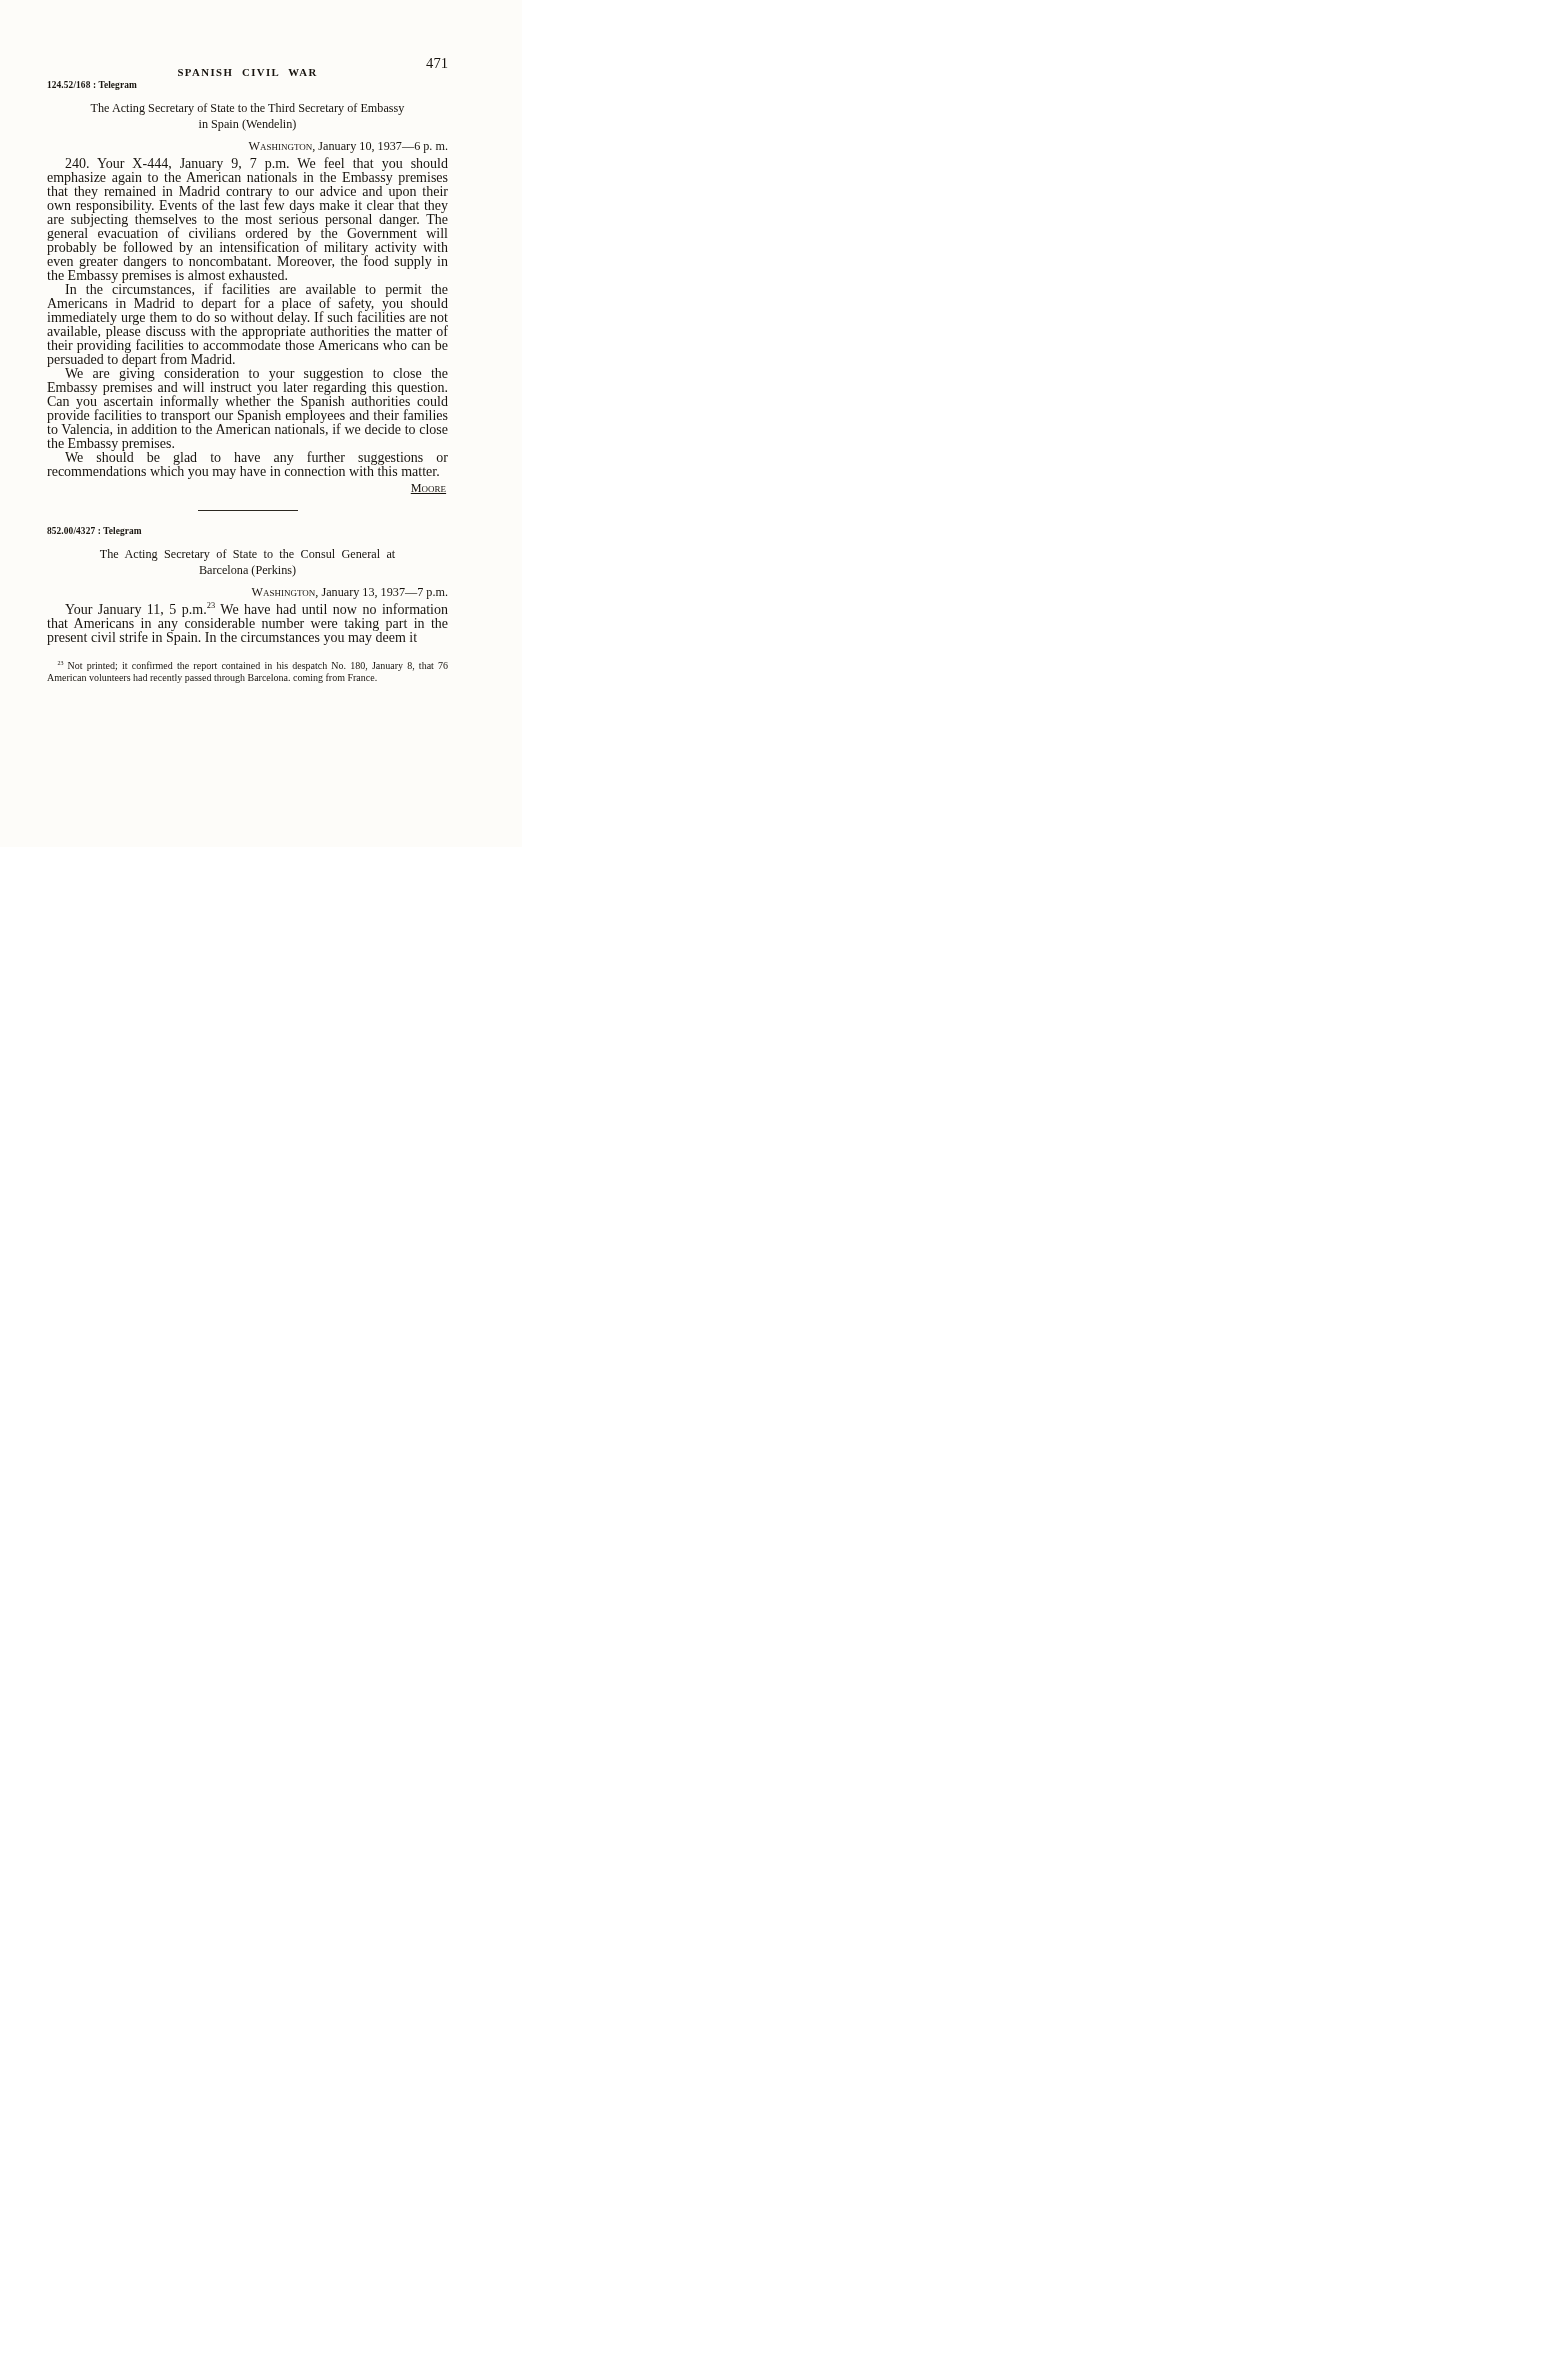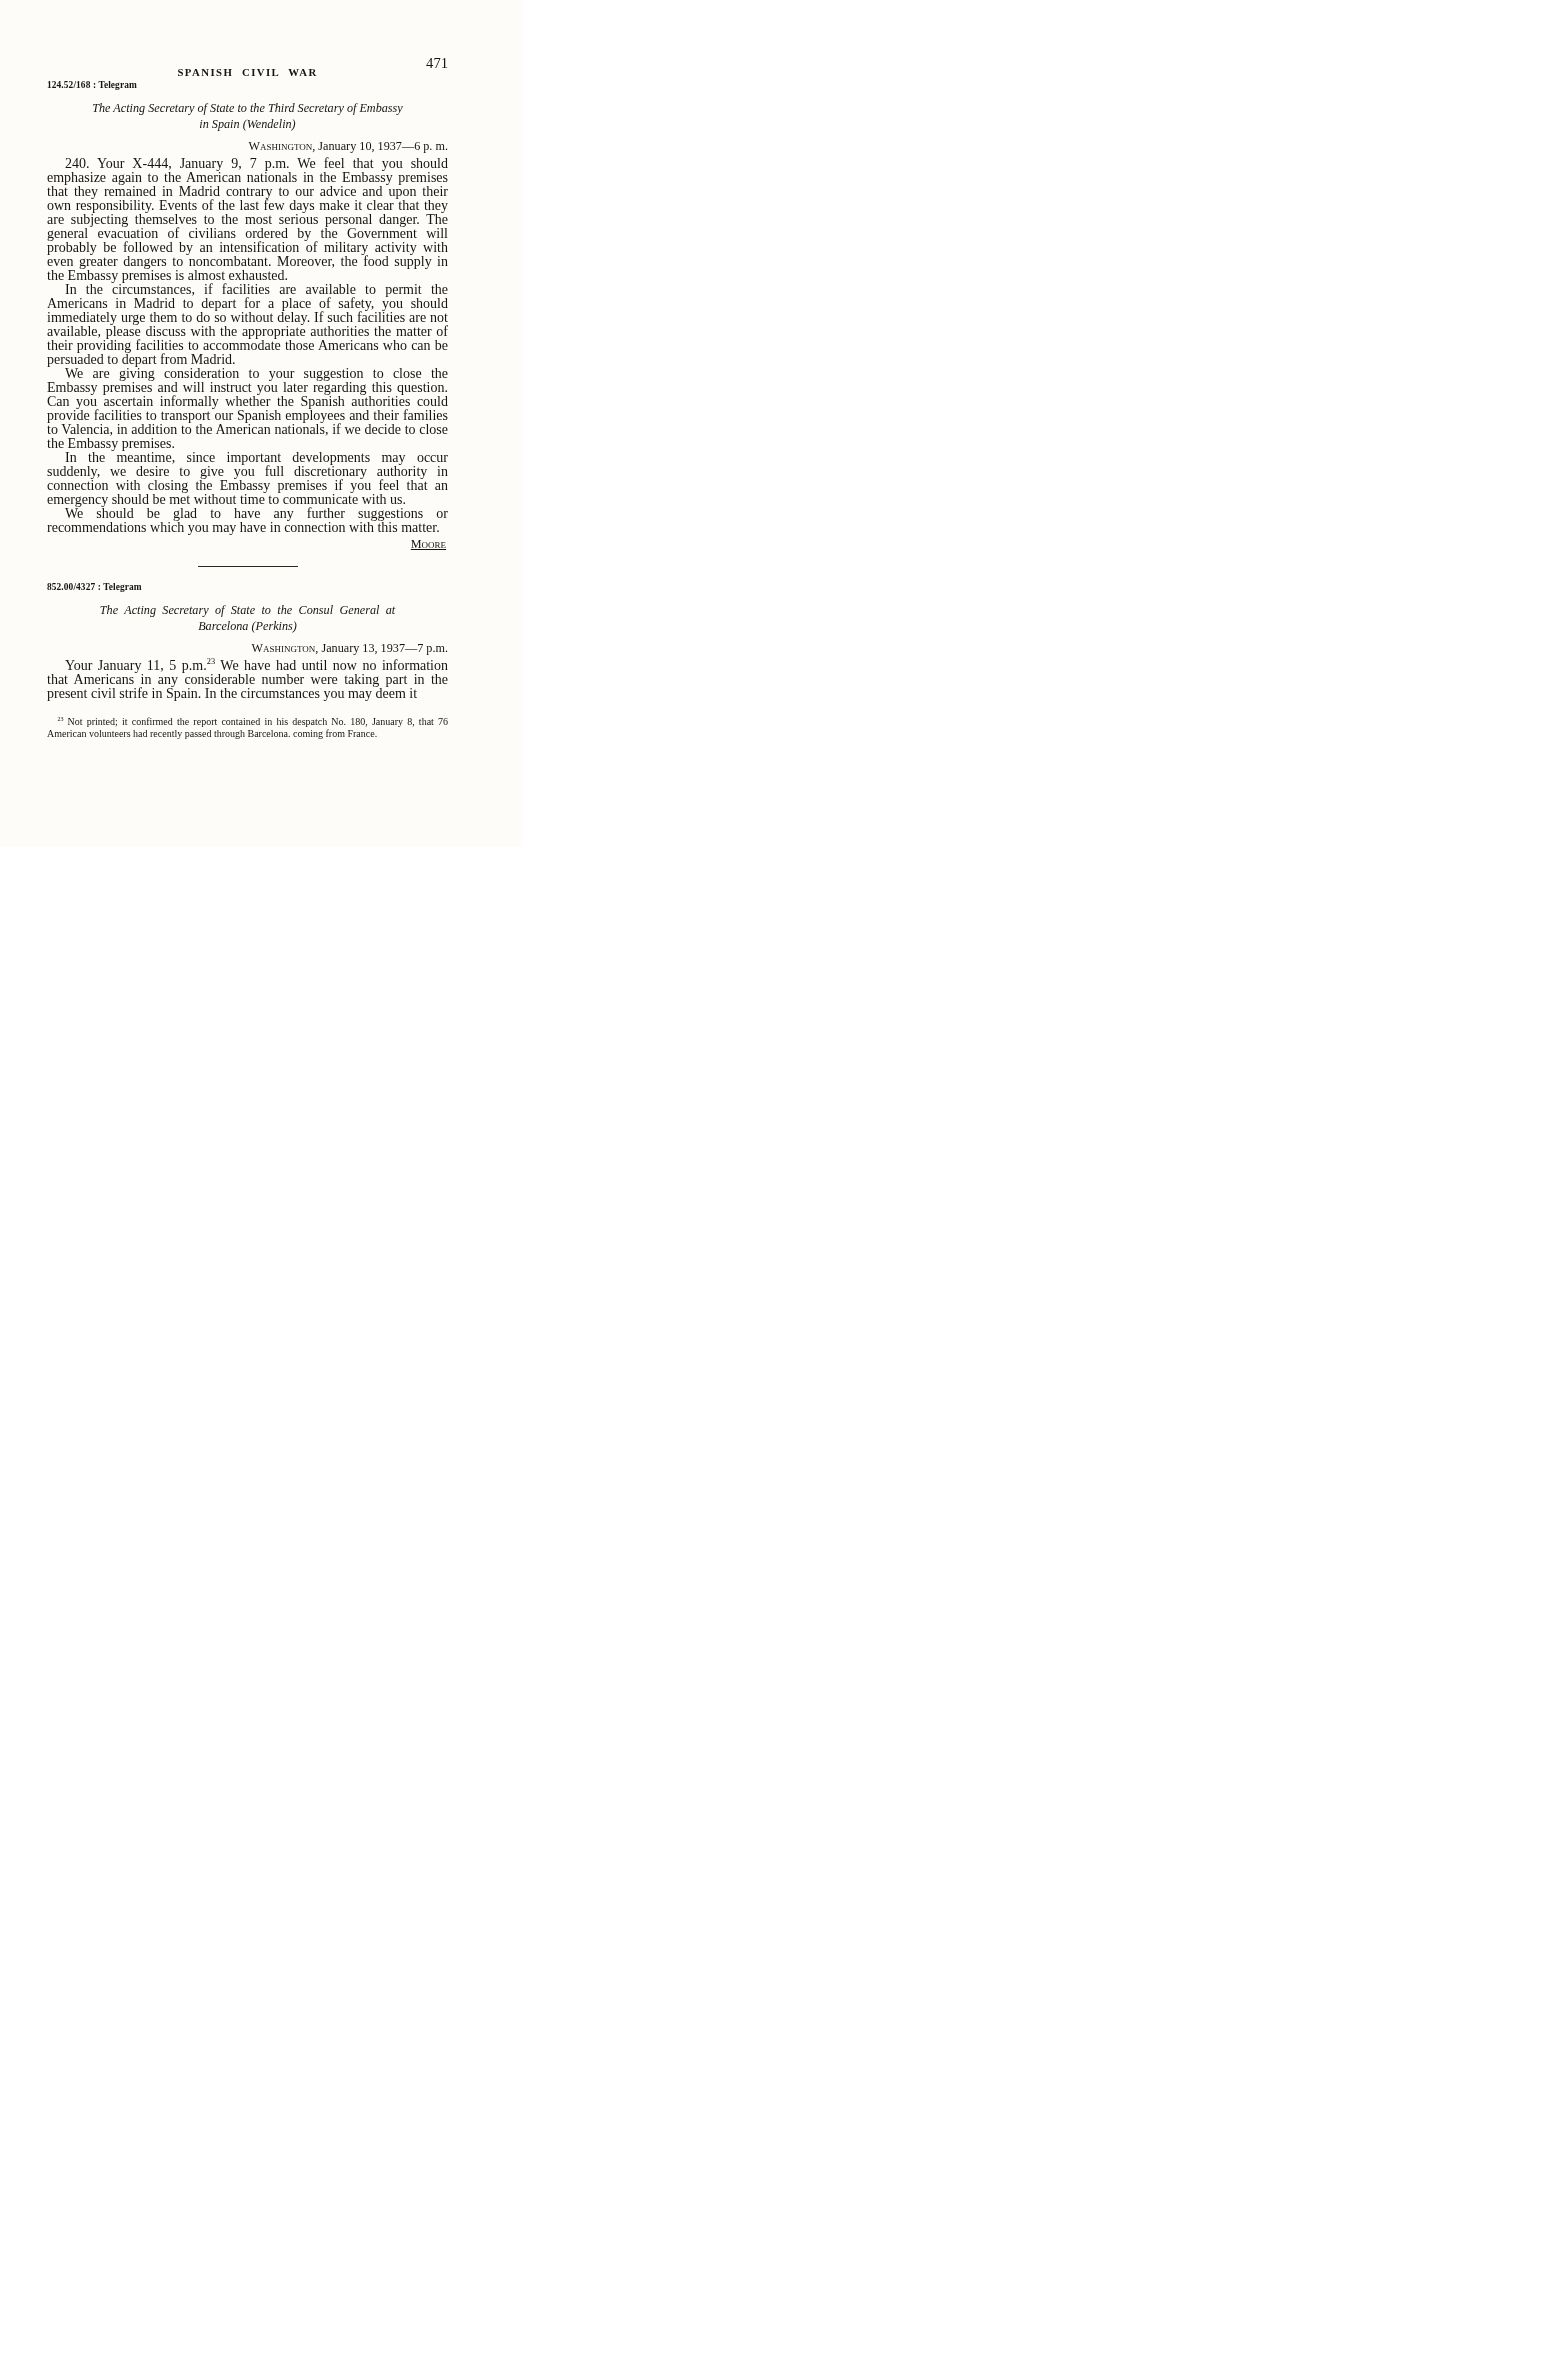--- a/index.html
+++ b/index.html
@@ -47,21 +47,20 @@
   .docket {
     font-size: 9.4px;
     font-weight: 700;
     letter-spacing: 0.1px;
     margin: 0 0 9.4px 0;
   }
   .docket-2 { margin-top: 0; }
 
   .doc-title {
     font-size: 12.2px;
-    font-style: italic;
     font-weight: 400;
     text-align: center;
     line-height: 16px;
     margin: 0 0 7.5px 0;
   }
   .title-line { display: block; }
   .title-wide { word-spacing: 3.3px; }
 
   .dateline {
     text-align: right;
@@ -126,21 +125,20 @@
     </h2>
 
     <div class="dateline">
       <span class="sc">Washington,</span>
       <span>January 10, 1937—6 p. m.</span>
     </div>
 
     <p class="body-par">240.  Your X-444, January 9, 7 p.m.  We feel that you should emphasize again to the American nationals in the Embassy premises that they remained in Madrid contrary to our advice and upon their own responsibility.  Events of the last few days make it clear that they are subjecting themselves to the most serious personal danger. The general evacuation of civilians ordered by the Government will probably be followed by an intensification of military activity with even greater dangers to noncombatant.  Moreover, the food supply in the Embassy premises is almost exhausted.</p>
     <p class="body-par">In the circumstances, if facilities are available to permit the Americans in Madrid to depart for a place of safety, you should immediately urge them to do so without delay.  If such facilities are not available, please discuss with the appropriate authorities the matter of their providing facilities to accommodate those Americans who can be persuaded to depart from Madrid.</p>
     <p class="body-par">We are giving consideration to your suggestion to close the Embassy premises and will instruct you later regarding this question.  Can you ascertain informally whether the Spanish authorities could provide facilities to transport our Spanish employees and their families to Valencia, in addition to the American nationals, if we decide to close the Embassy premises.</p>
-    <p class="body-par">In the meantime, since important developments may occur suddenly, we desire to give you full discretionary authority in connection with closing the Embassy premises if you feel that an emergency should be met without time to communicate with us.</p>
     <p class="body-par">We should be glad to have any further suggestions or recommendations which you may have in connection with this matter.</p>
 
     <div class="signature">Moore</div>
   </section>
 
   <hr class="divider">
 
   <section>
     <div class="docket docket-2">852.00/4327 : Telegram</div>
 

